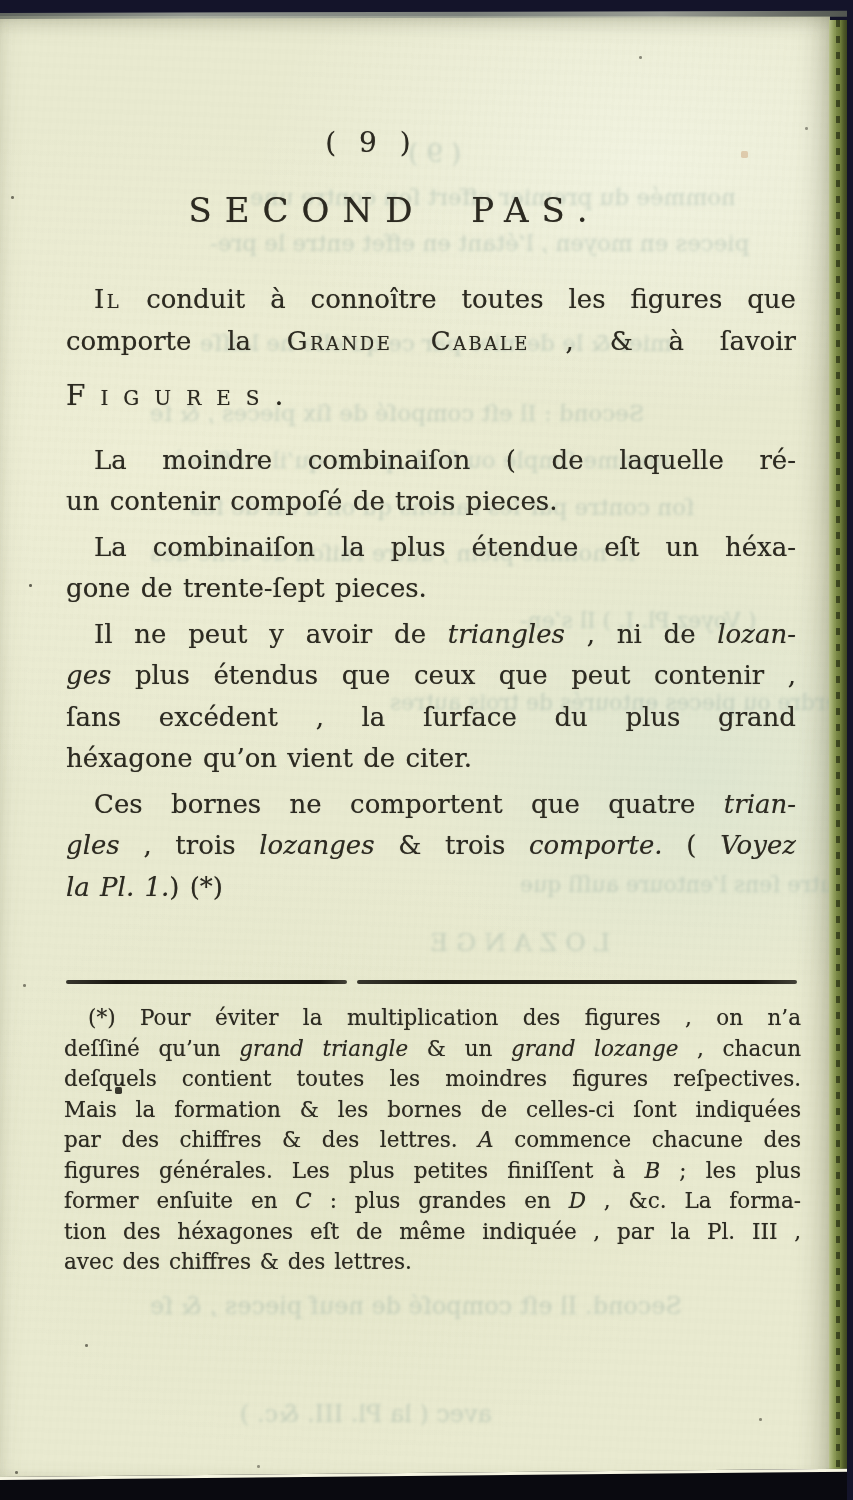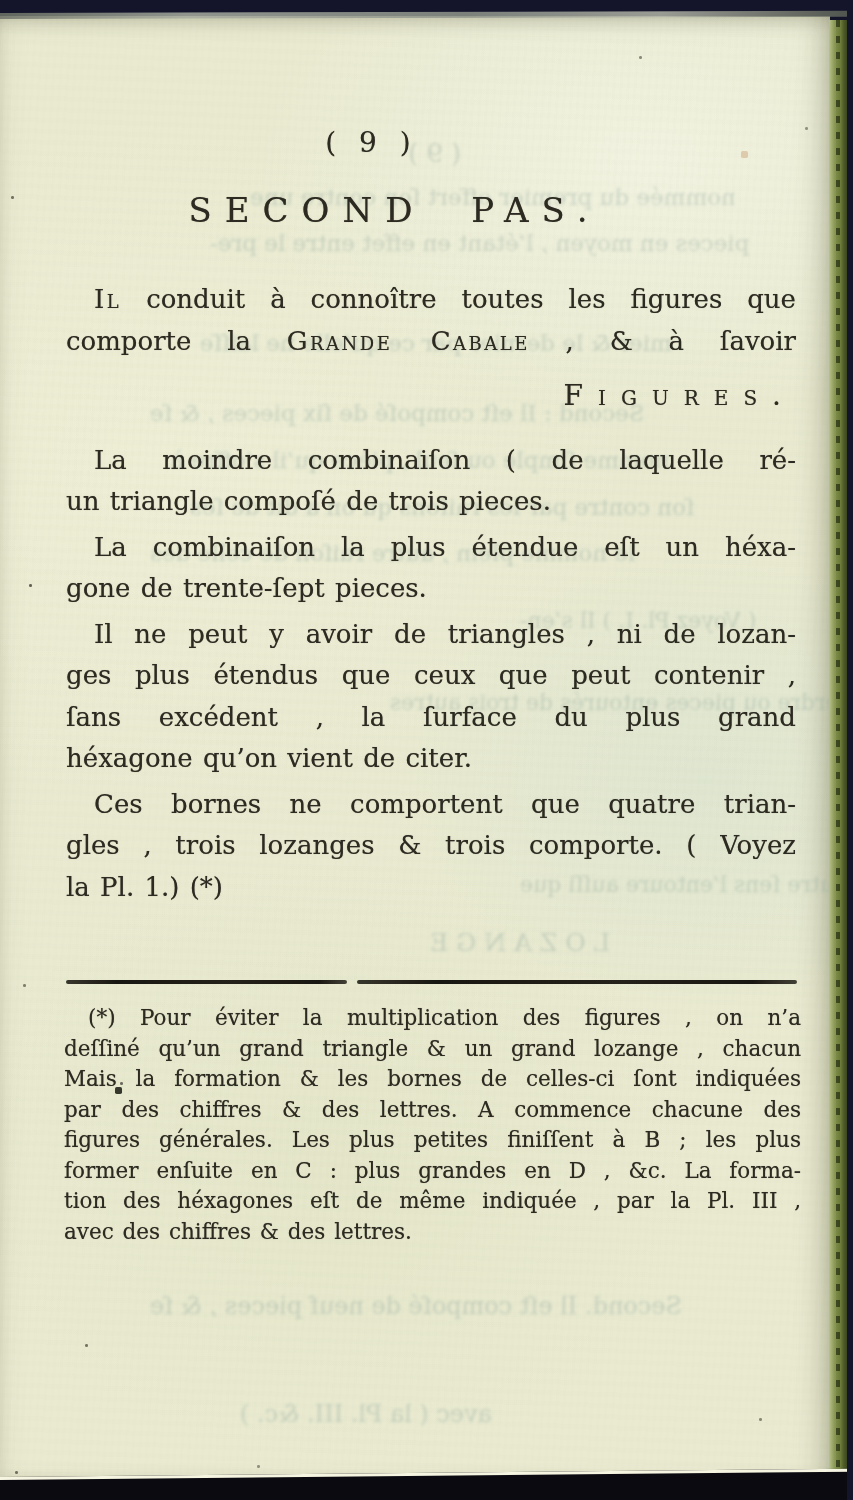--- a/index.html
+++ b/index.html
@@ -59,27 +59,27 @@
   .ghost{position:absolute;color:var(--ghost,#8fa89e);opacity:.38;filter:blur(1.6px);
     transform:scaleX(-1);white-space:nowrap;font-family:"DejaVu Serif",serif;}
   
   .ink{color:var(--ink,#2c2a21);text-shadow:0 0 .7px rgba(44,42,33,.55);}
   .pageno{position:absolute;top:126px;left:-55px;width:100%;text-align:center;z-index:3;
     font-size:28px;letter-spacing:7px;}
   .title{position:absolute;top:190px;left:-32px;width:100%;text-align:center;z-index:3;
     font-size:34px;letter-spacing:13px;word-spacing:22px;white-space:nowrap;}
   .bodyblock{position:absolute;left:66px;top:279px;width:730px;z-index:3;
     font-size:26px;line-height:41.5px;word-spacing:2px;}
-  .section-head{text-align:right;font-size:28px;letter-spacing:15px;word-spacing:6px;
+  .section-head{text-align:left;font-size:28px;letter-spacing:15px;word-spacing:6px;
     margin:13px 0 23px 0;font-variant:small-caps;}
   .para{margin:0 0 4px 0;}
   .para .line:first-child{text-indent:28px;}
   .line{text-align:justify;text-align-last:justify;}
   .line.last{text-align-last:left;}
-  .i{}
+  .i{font-style:italic;}
   .sc{font-variant:small-caps;letter-spacing:2.5px;}
   .rule{position:absolute;left:66px;top:980px;width:731px;height:5px;z-index:3;display:flex;gap:10px;}
   .rule > span{display:block;height:4px;background:linear-gradient(90deg,rgba(25,23,16,.85),#191711 18%,#24211a 60%,#191711 90%,rgba(25,23,16,.8));border-radius:2px;}
   .rule .seg1{width:281px;}
   .rule .seg2{flex:1;}
   .footblock{position:absolute;left:64px;top:1003px;width:737px;z-index:3;
     font-size:21.5px;line-height:30.5px;word-spacing:2px;}
   .footblock .line:first-child{text-indent:24px;}
 </style>
 </head>
@@ -113,21 +113,21 @@
   <div class="title ink">SECOND PAS.</div>
 
   <div class="bodyblock ink">
     <div class="para">
         <div class="line"><span class="sc">Il</span><span> conduit à connoître toutes les figures que</span></div>
         <div class="line"><span>comporte la </span><span class="sc">Grande Cabale</span><span> , &amp; à ſavoir</span></div>
       </div>
     <div class="section-head">Figures.</div>
     <div class="para">
         <div class="line"><span>La moindre combinaiſon ( de laquelle ré-</span></div>
-        <div class="line last"><span>un triangle compoſé de trois pieces.</span></div>
+        <div class="line last"><span>un contenir compoſé de trois pieces.</span></div>
       </div>
     <div class="para">
         <div class="line"><span>La combinaiſon la plus étendue eſt un héxa-</span></div>
         <div class="line last"><span>gone de trente-ſept pieces.</span></div>
       </div>
     <div class="para">
         <div class="line"><span>Il ne peut y avoir de </span><span class="i">triangles</span><span> , ni de </span><span class="i">lozan-</span></div>
         <div class="line"><span class="i">ges</span><span> plus étendus que ceux que peut contenir ,</span></div>
         <div class="line"><span>ſans excédent , la ſurface du plus grand</span></div>
         <div class="line last"><span>héxagone qu’on vient de citer.</span></div>
@@ -140,20 +140,21 @@
   </div>
 
   <div class="rule">
     <span class="seg1"></span>
     <span class="seg2"></span>
   </div>
 
   <div class="footblock ink">
       <div class="line"><span>(*) Pour éviter la multiplication des figures , on n’a</span></div>
       <div class="line"><span>deſſiné qu’un </span><span class="i">grand triangle</span><span> &amp; un </span><span class="i">grand lozange</span><span> , chacun</span></div>
+      <div class="line"><span>deſquels contient toutes les moindres figures reſpectives.</span></div>
       <div class="line"><span>Mais la formation &amp; les bornes de celles-ci ſont indiquées</span></div>
       <div class="line"><span>par des chiffres &amp; des lettres. </span><span class="i">A</span><span> commence chacune des</span></div>
       <div class="line"><span>figures générales. Les plus petites finiſſent à </span><span class="i">B</span><span> ; les plus</span></div>
       <div class="line"><span>former enſuite en </span><span class="i">C</span><span> : plus grandes en </span><span class="i">D</span><span> , &amp;c. La forma-</span></div>
       <div class="line"><span>tion des héxagones eſt de même indiquée , par la Pl. III ,</span></div>
       <div class="line last"><span>avec des chiffres &amp; des lettres.</span></div>
     </div>
 
   <div class="specks"></div>
 

